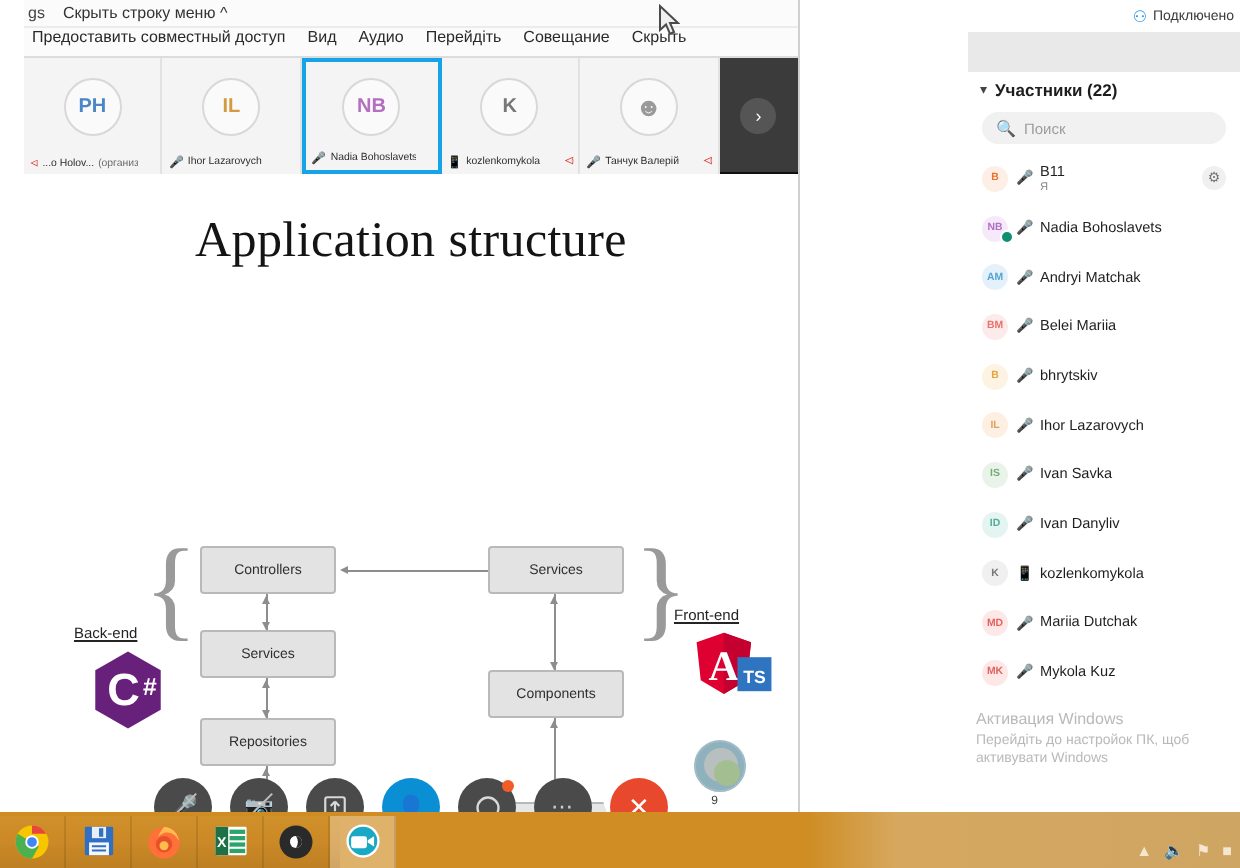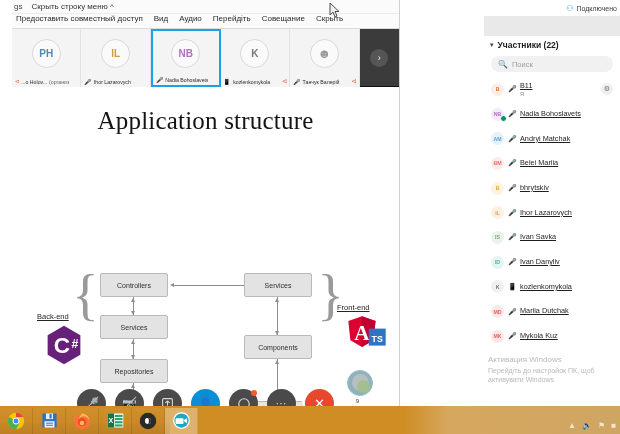--- a/index.html
+++ b/index.html
@@ -198,21 +198,21 @@
   .prow {
     display: flex; align-items: center; height: 24.7px; gap: 4px;
     padding-left: 3px; position: relative;
   }
   .pav {
     width: 13px; height: 13px; border-radius: 50%; flex: none;
     display: flex; align-items: center; justify-content: center;
     font-size: 5.2px; font-weight: bold;
   }
   .picon { width: 8px; text-align: center; font-size: 7px; color: #6a6a6a; flex: none; }
-  .pname { font-size: 7.3px; color: #1f1f1f; line-height: 1.15; text-decoration: underline; }
+  .pname { font-size: 7.3px; color: #1f1f1f; line-height: 1.15; }
   .psub { font-size: 5.6px; color: #8a8a8a; }
   .gearbtn {
     position: absolute; right: 3px; width: 12px; height: 12px;
     border-radius: 50%; background: #f0f0f0; color: #757575;
     font-size: 7px; display: flex; align-items: center; justify-content: center;
   }
   .shield {
     position: absolute; left: 12px; top: 13px; width: 7px; height: 7px;
     border-radius: 50%; background: #0e8f6f; border: 1px solid #fff;
   }

